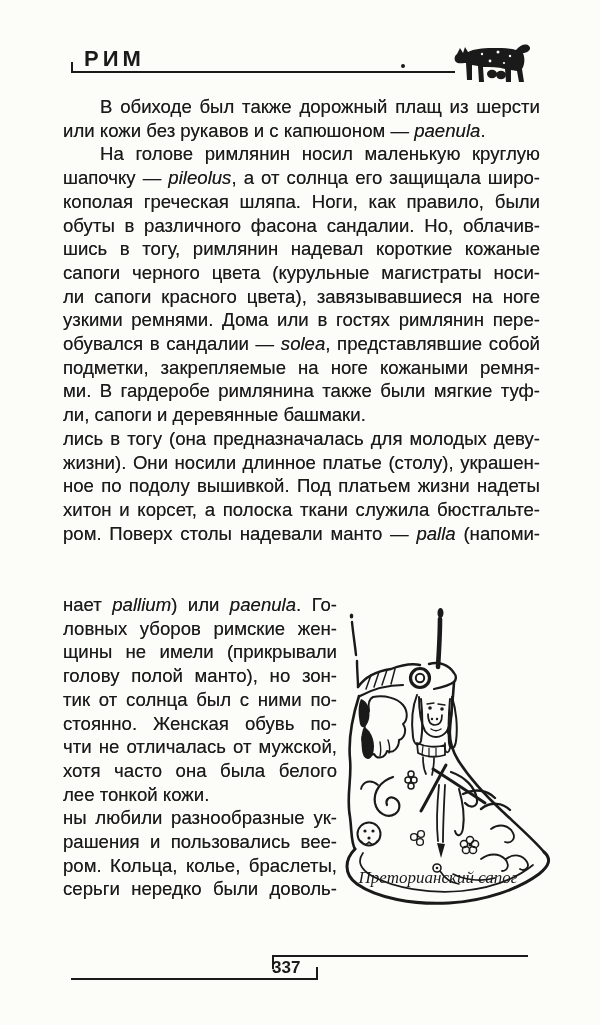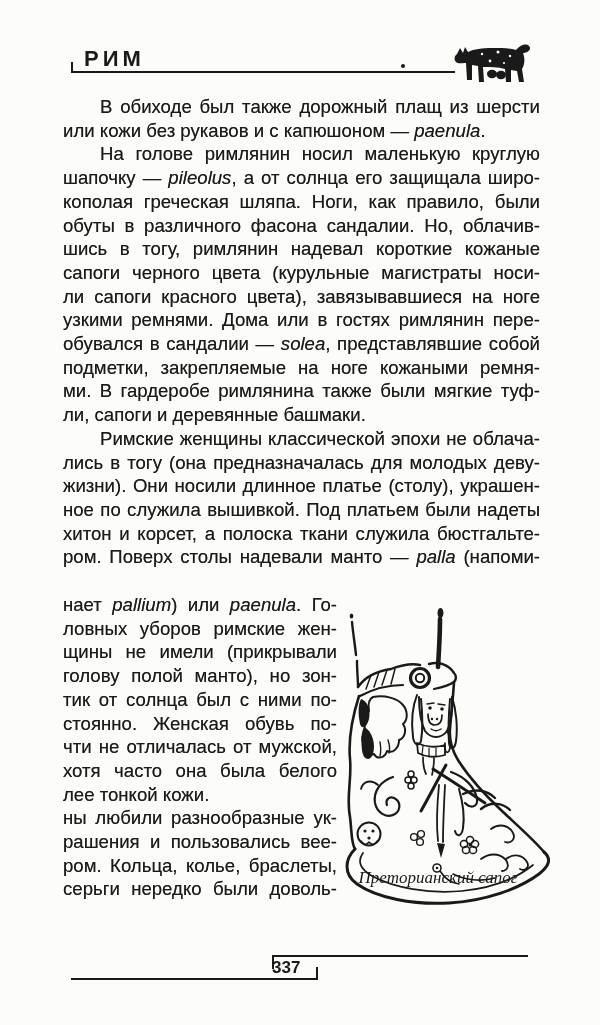--- a/index.html
+++ b/index.html
@@ -65,24 +65,23 @@
       <div class="tline"><span>кополая греческая шляпа. Ноги, как правило, были</span></div>
       <div class="tline"><span>обуты в различного фасона сандалии. Но, облачив-</span></div>
       <div class="tline"><span>шись в тогу, римлянин надевал короткие кожаные</span></div>
       <div class="tline"><span>сапоги черного цвета (курульные магистраты носи-</span></div>
       <div class="tline"><span>ли сапоги красного цвета), завязывавшиеся на ноге</span></div>
       <div class="tline"><span>узкими ремнями. Дома или в гостях римлянин пере-</span></div>
       <div class="tline"><span>обувался в сандалии — </span><span class="it">solea</span><span>, представлявшие собой</span></div>
       <div class="tline"><span>подметки, закрепляемые на ноге кожаными ремня-</span></div>
       <div class="tline"><span>ми. В гардеробе римлянина также были мягкие туф-</span></div>
       <div class="tline fin"><span>ли, сапоги и деревянные башмаки.</span></div>
-      <div class="tline ind"><span>Римские женщины классической эпохи не облача-</span></div>
       <div class="tline"><span>лись в тогу (она предназначалась для молодых деву-</span></div>
       <div class="tline"><span>жизни). Они носили длинное платье (столу), украшен-</span></div>
-      <div class="tline"><span>ное по служила вышивкой. Под платьем были надеты</span></div>
+      <div class="tline"><span>ное по подолу вышивкой. Под платьем жизни надеты</span></div>
       <div class="tline"><span>хитон и корсет, а полоска ткани служила бюстгальте-</span></div>
       <div class="tline"><span>ром. Поверх столы надевали манто — </span><span class="it">palla</span><span> (напоми-</span></div>
     </div>
   <div class="col" id="narrow-col">
       <div class="tline"><span>нает </span><span class="it">pallium</span><span>) или </span><span class="it">paenula</span><span>. Го-</span></div>
       <div class="tline"><span>ловных уборов римские жен-</span></div>
       <div class="tline"><span>щины не имели (прикрывали</span></div>
       <div class="tline"><span>голову полой манто), но зон-</span></div>
       <div class="tline"><span>тик от солнца был с ними по-</span></div>
       <div class="tline"><span>стоянно. Женская обувь по-</span></div>

